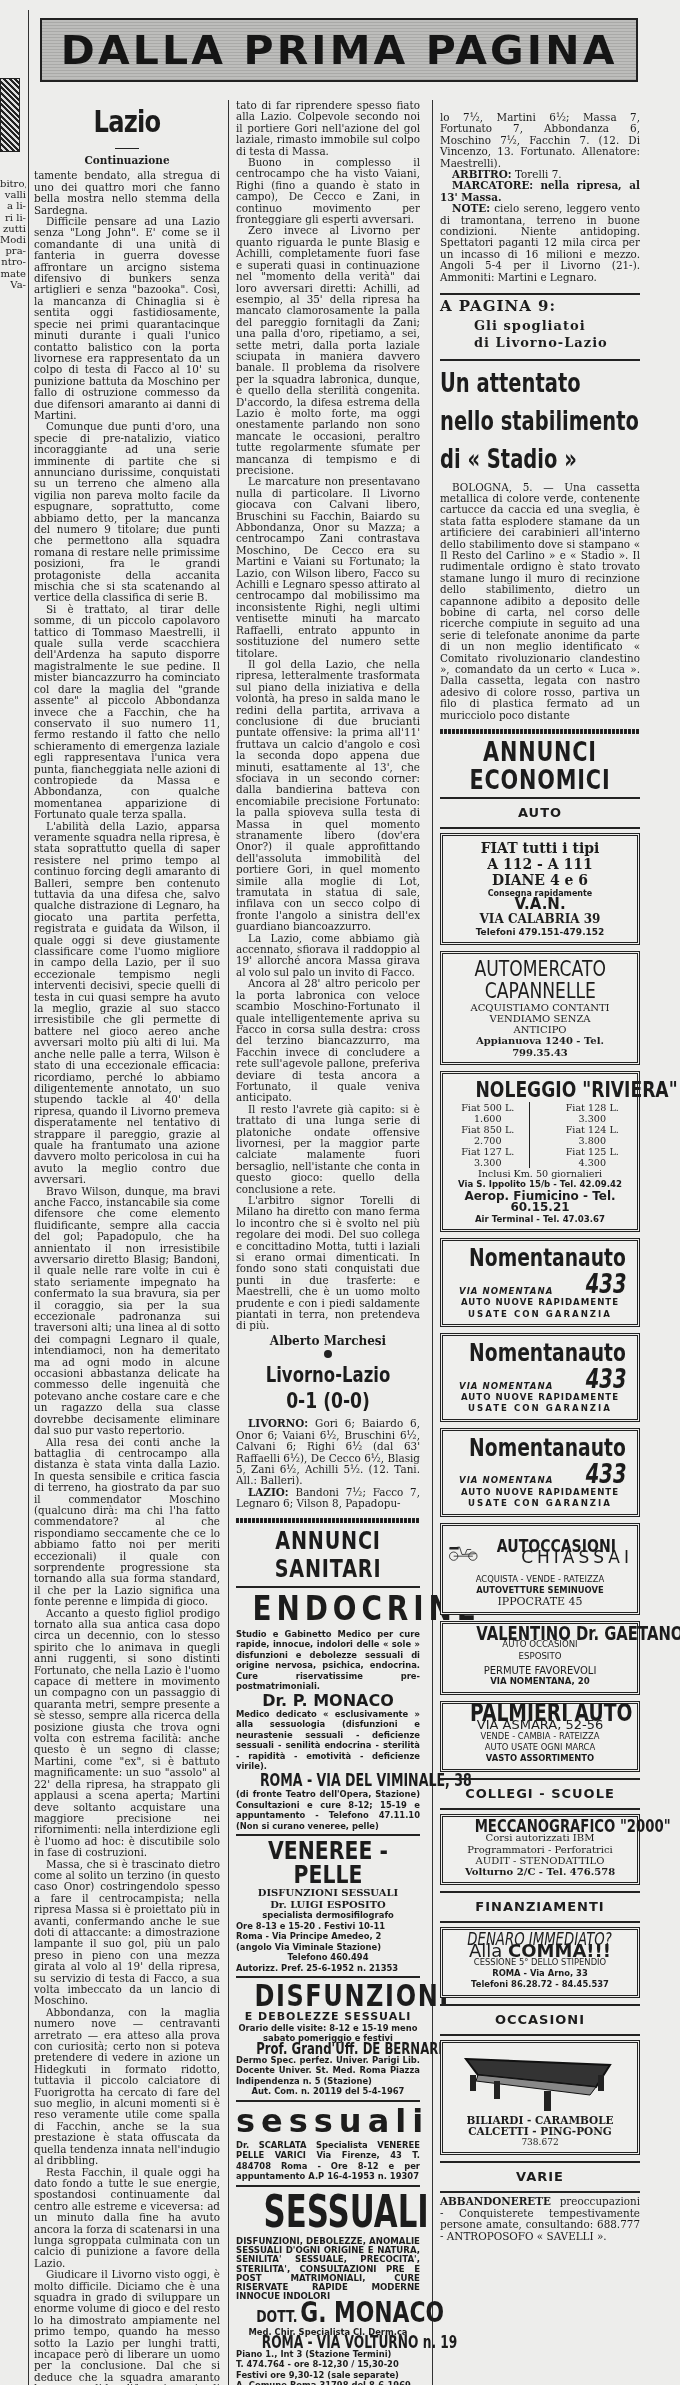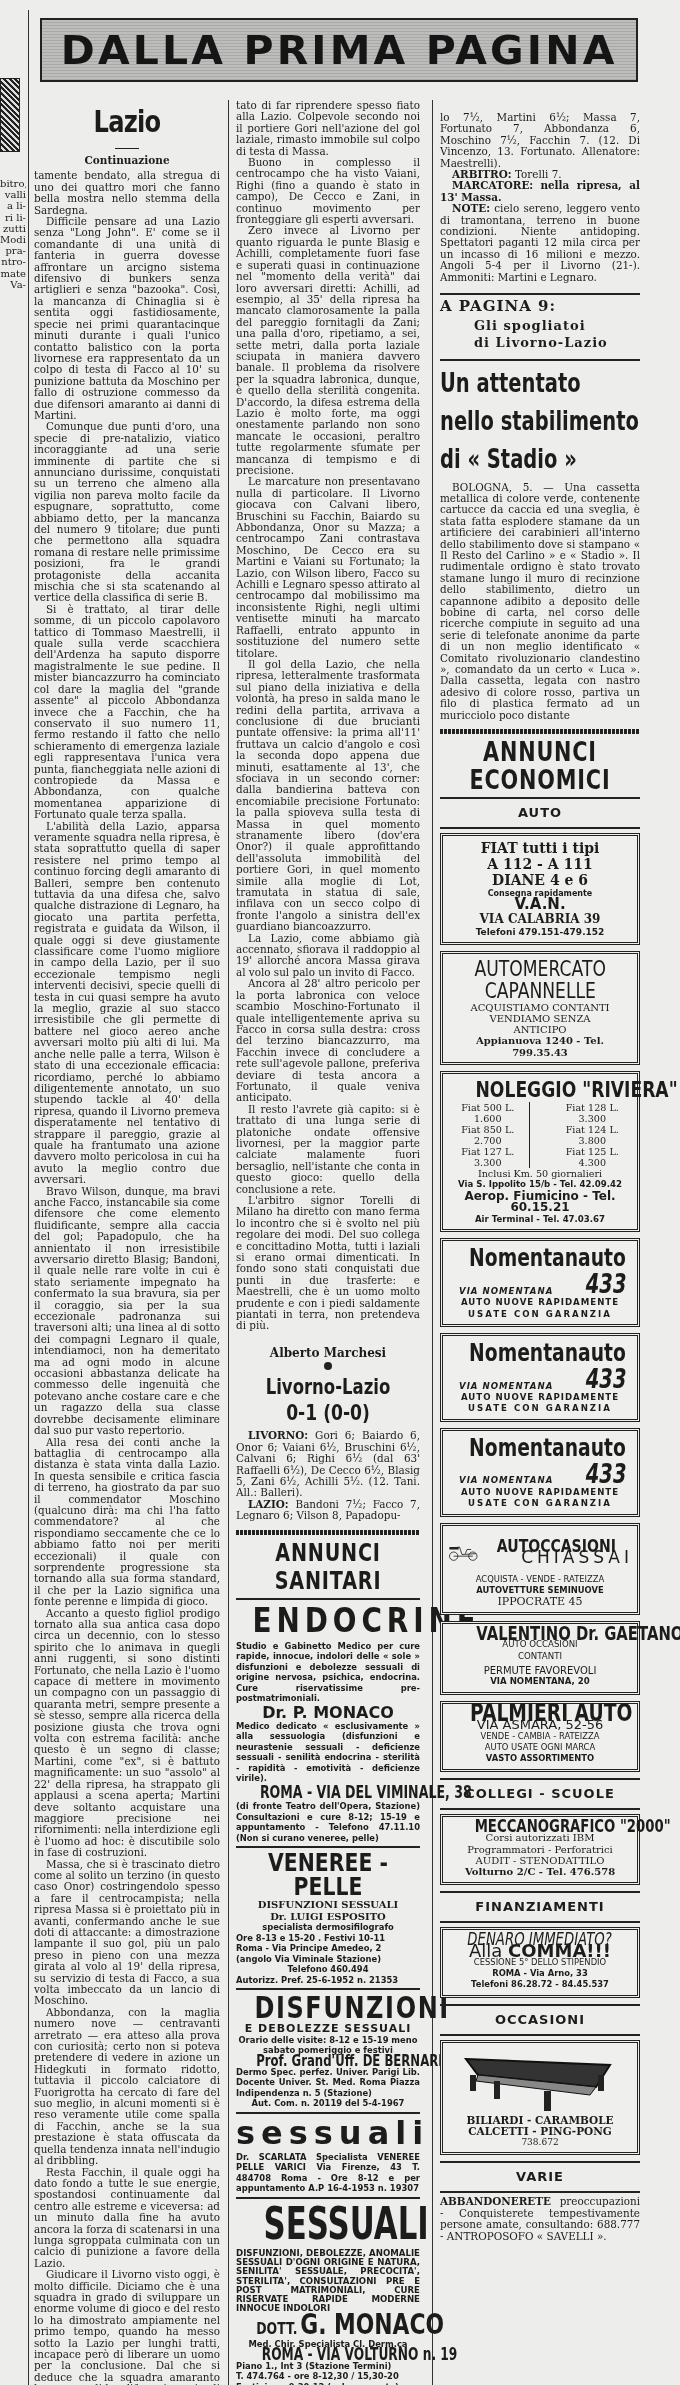--- a/index.html
+++ b/index.html
@@ -44,21 +44,21 @@
 
   
   .c1 { left:34px; top:96px; width:186px; }
   .kicker { text-align:center; font-family:"DejaVu Sans", sans-serif; font-weight:bold;
     font-size:31px; letter-spacing:-1px; transform:scaleX(0.78); margin:8px 0 10px; line-height:34px;}
   .shortrule { width:24px; height:1px; background:#222; margin:6px auto 6px; }
   .contin { text-align:center; font-weight:bold; font-size:10.5px; margin-bottom:4px; }
 
   
   .c2 { left:236px; top:100px; width:184px; }
-  .byline { text-align:center; font-weight:bold; font-size:12px; margin:16px 0 2px; }
+  .byline { text-align:center; font-weight:bold; font-size:12px; margin:4px 0 2px; }
   .dot { width:8px; height:8px; border-radius:50%; background:#222; margin:3px auto 4px; }
   .match-title { text-align:center; font-family:"DejaVu Sans", sans-serif; font-weight:bold;
     font-size:22px; transform:scaleX(0.75); line-height:26px; }
   .match-score { text-align:center; font-family:"DejaVu Sans", sans-serif; font-weight:bold;
     font-size:22px; transform:scaleX(0.78); line-height:26px; margin-bottom:4px; }
   .dashrule { height:5px; margin:8px 0 4px;
     background:repeating-linear-gradient(90deg,#222 0 3px,transparent 3px 4px); }
   .section-head { text-align:center; font-family:"DejaVu Sans", sans-serif; font-weight:bold;
     font-size:24px; transform:scaleX(0.8); line-height:28px; letter-spacing:1px; }
   .hr { height:2px; background:#222; margin:3px 0; }
@@ -314,21 +314,21 @@
         </div>
       </div>
       <div class="sans" style="font-size:8.4px;font-weight:normal">ACQUISTA - VENDE - RATEIZZA</div>
       <div class="sans" style="font-size:8.4px;font-weight:bold">AUTOVETTURE SEMINUOVE</div>
       <div style="font-size:11px">IPPOCRATE 45</div>
     </div>
 
     <div class="box">
       <div class="sans" style="font-size:19px;font-weight:bold"><span class="cond">VALENTINO Dr. GAETANO</span></div>
       <div class="sans" style="font-size:8.6px">AUTO OCCASIONI</div>
-      <div class="sans" style="font-size:8.6px">CONTANTI</div>
+      <div class="sans" style="font-size:8.6px">ESPOSITO</div>
       <div class="sans" style="font-size:10px;margin-top:3px">PERMUTE FAVOREVOLI</div>
       <div class="sans" style="font-size:8.6px;font-weight:bold">VIA NOMENTANA, 20</div>
     </div>
 
     <div class="box">
       <div class="sans" style="font-size:24px;font-weight:900"><span class="cond">PALMIERI AUTO</span></div>
       <div class="sans" style="font-size:13px">VIA ASMARA, 52-56</div>
       <div class="sans" style="font-size:8.4px">VENDE - CAMBIA - RATEIZZA</div>
       <div class="sans" style="font-size:8.4px">AUTO USATE OGNI MARCA</div>
       <div class="sans" style="font-size:8.4px;font-weight:bold">VASTO ASSORTIMENTO</div>

